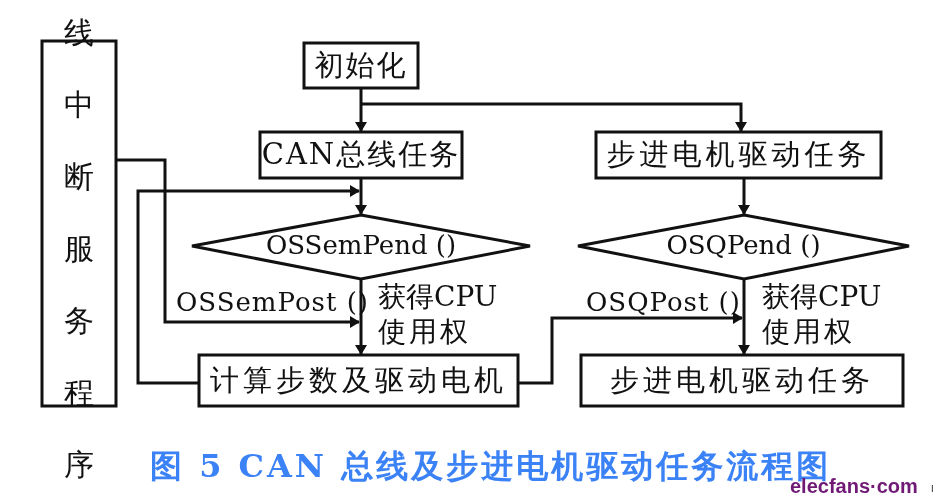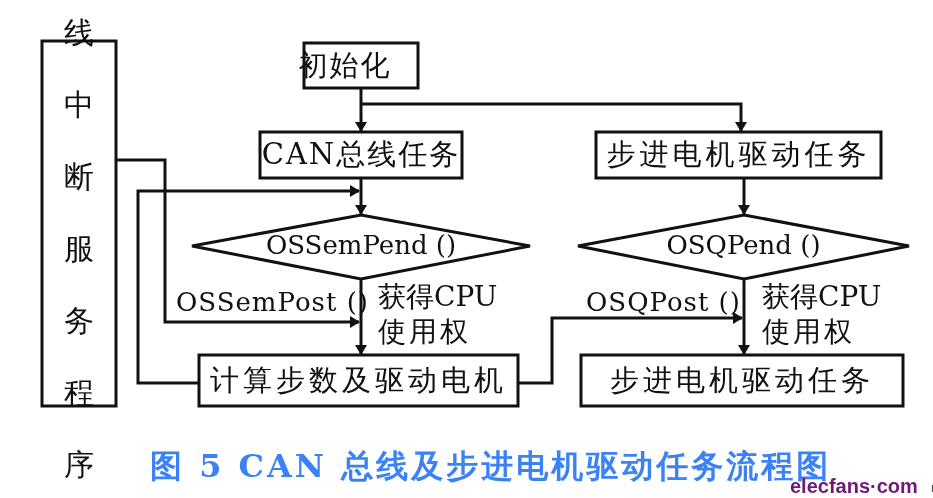--- a/index.html
+++ b/index.html
@@ -68,21 +68,21 @@
   <span>总</span>
   <span>线</span>
   <span>中</span>
   <span>断</span>
   <span>服</span>
   <span>务</span>
   <span>程</span>
   <span>序</span>
 </div>
 
-<div class="box-text" style="left:288px;top:43px;width:114px;height:45px;">初始化</div>
+<div class="box-text" style="left:304px;top:43px;width:114px;height:45px;">初始化</div>
 <div class="box-text" style="left:260px;top:132px;width:202px;height:46px;text-align:center;">CAN总线任务</div>
 <div class="box-text" style="left:596px;top:132px;width:285px;height:46px;letter-spacing:4px;">步进电机驱动任务</div>
 <div class="box-text" style="left:192px;top:228px;width:338px;height:34px;font-size:26px;letter-spacing:0;">OSSemPend ()</div>
 <div class="box-text" style="left:578px;top:228px;width:331px;height:34px;font-size:26px;letter-spacing:0;">OSQPend ()</div>
 <div class="box-text" style="left:199px;top:355px;width:319px;height:51px;letter-spacing:4px;">计算步数及驱动电机</div>
 <div class="box-text" style="left:581px;top:355px;width:322px;height:51px;letter-spacing:4px;">步进电机驱动任务</div>
 
 <div class="lbl" style="left:176px;top:289px;font-size:26px;letter-spacing:1px;text-align:right;">OSSemPost ()</div>
 <div class="lbl" style="left:378px;top:283px;">获得CPU</div>
 <div class="lbl" style="left:378px;top:318px;letter-spacing:3px;">使用权</div>

